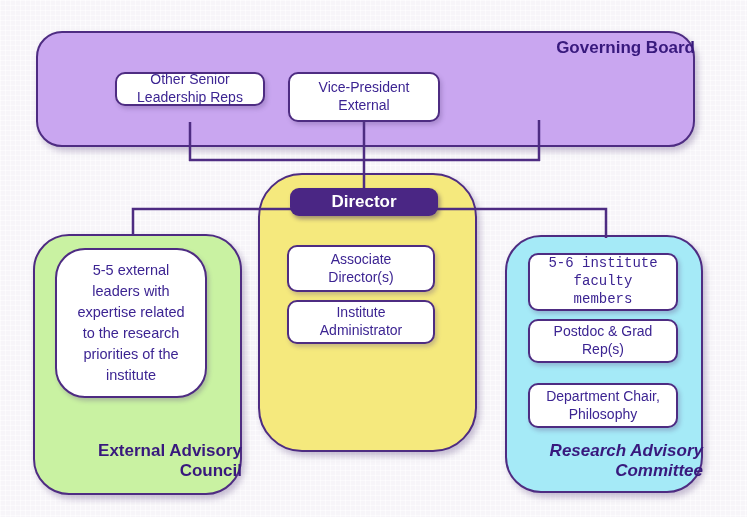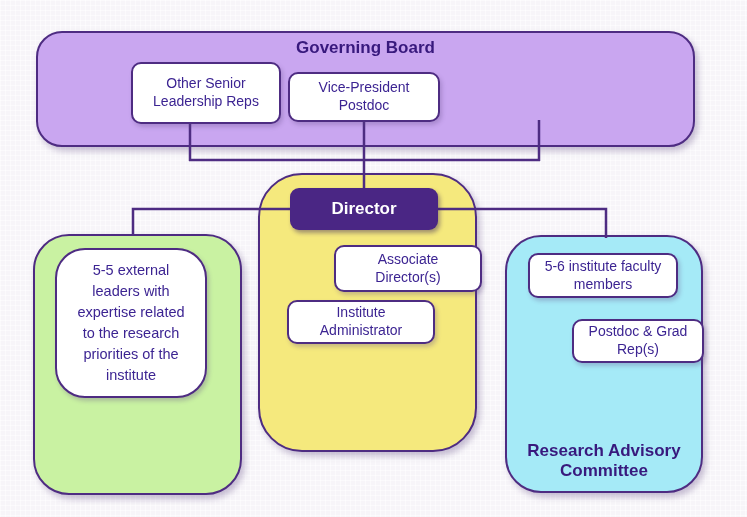--- a/index.html
+++ b/index.html
@@ -38,87 +38,91 @@
     text-align:center;
     background:var(--node-fill,#ffffff);
     border:2px solid var(--border,#4e2c82);
     border-radius:10px;
     color:var(--text,#3c2492);
     font-size:14px;line-height:1.28;
     white-space:pre-line;
     box-shadow:2px 3px 4px rgba(97,74,131,.3);
     padding:2px 4px;
   }
-  .gb1{left:115px;top:62px;width:150px;height:62px;margin-left:16px;}
+  .gb1{left:115px;top:72px;width:150px;height:34px;}
   .gb2{left:288px;top:72px;width:152px;height:50px;}
   .gb3{left:464px;top:74px;width:149px;height:46px;}
-  .ec1{left:287px;top:245px;width:148px;height:47px;margin-left:47px;}
+  .ec1{left:287px;top:245px;width:148px;height:47px;}
   .ec2{left:287px;top:300px;width:148px;height:44px;}
   .ec3{left:287px;top:354px;width:148px;height:44px;}
-  .rc1{left:528px;top:253px;width:150px;height:45px;}
-  .rc2{left:528px;top:319px;width:132px;height:44px;margin-left:44px;}
+  .rc1{left:528px;top:253px;width:150px;height:58px;font-family:Liberation Mono, monospace;}
+  .rc2{left:528px;top:319px;width:150px;height:44px;}
   .rc3{left:528px;top:383px;width:150px;height:45px;}
   .note{left:55px;top:248px;width:152px;height:150px;border-radius:30px;font-size:14.5px;line-height:1.45;}
 
   .director{
-    left:290px;top:188px;width:148px;height:42px;
+    left:290px;top:188px;width:148px;height:28px;
     background:var(--director-fill,#4a2684);
     border:none;border-radius:9px;
     color:var(--director-text,#ffffff);
     font-weight:bold;font-size:17px;
     box-shadow:2px 3px 4px rgba(60,40,90,.45);
   }
 
   
   .title{
-    position:absolute;text-align:center;
+    position:absolute;text-align:right;
     font-weight:bold;font-size:17px;line-height:1.2;
     color:var(--title-text,#38197d);
     white-space:pre-line;
   }
   .t-gb  {left:36px;top:38px;width:659px;}
   .t-exec{left:258px;top:419px;width:219px;}
   .t-ext {left:33px;top:441px;width:209px;}
-  .t-res {left:505px;top:441px;width:198px;}
+  .t-res {left:505px;top:441px;width:198px;font-style:italic;}
 </style>
 </head>
 <body>
 
 <div class="canvas">
 
   <div class="group g-board"></div>
   <div class="group g-exec"></div>
   <div class="group g-ext"></div>
   <div class="group g-res"></div>
 
   <svg class="connectors" width="747" height="517" viewBox="0 0 747 517">
     <path d="M190 122 V161 M539 120 V161 M189 160 H540 M364 122 V192"></path>
     <path d="M133 236 V209 H606 V238"></path>
   </svg>
 
   <div class="title t-gb">Governing Board</div>
   <div class="node gb1">Other Senior
 Leadership Reps</div>
   <div class="node gb2">Vice-President
-Postdoc</div>
+External</div>
 
   <div class="node director">Director</div>
 
   <div class="node ec1">Associate
 Director(s)</div>
   <div class="node ec2">Institute
 Administrator</div>
 
   <div class="node note">5-5 external
 leaders with
 expertise related
 to the research
 priorities of the
 institute</div>
+  <div class="title t-ext">External Advisory
+Council</div>
 
   <div class="node rc1">5-6 institute faculty
 members</div>
   <div class="node rc2">Postdoc &amp; Grad
 Rep(s)</div>
+  <div class="node rc3">Department Chair,
+Philosophy</div>
   <div class="title t-res">Research Advisory
 Committee</div>
 
 </div>
 
 </body></html>

